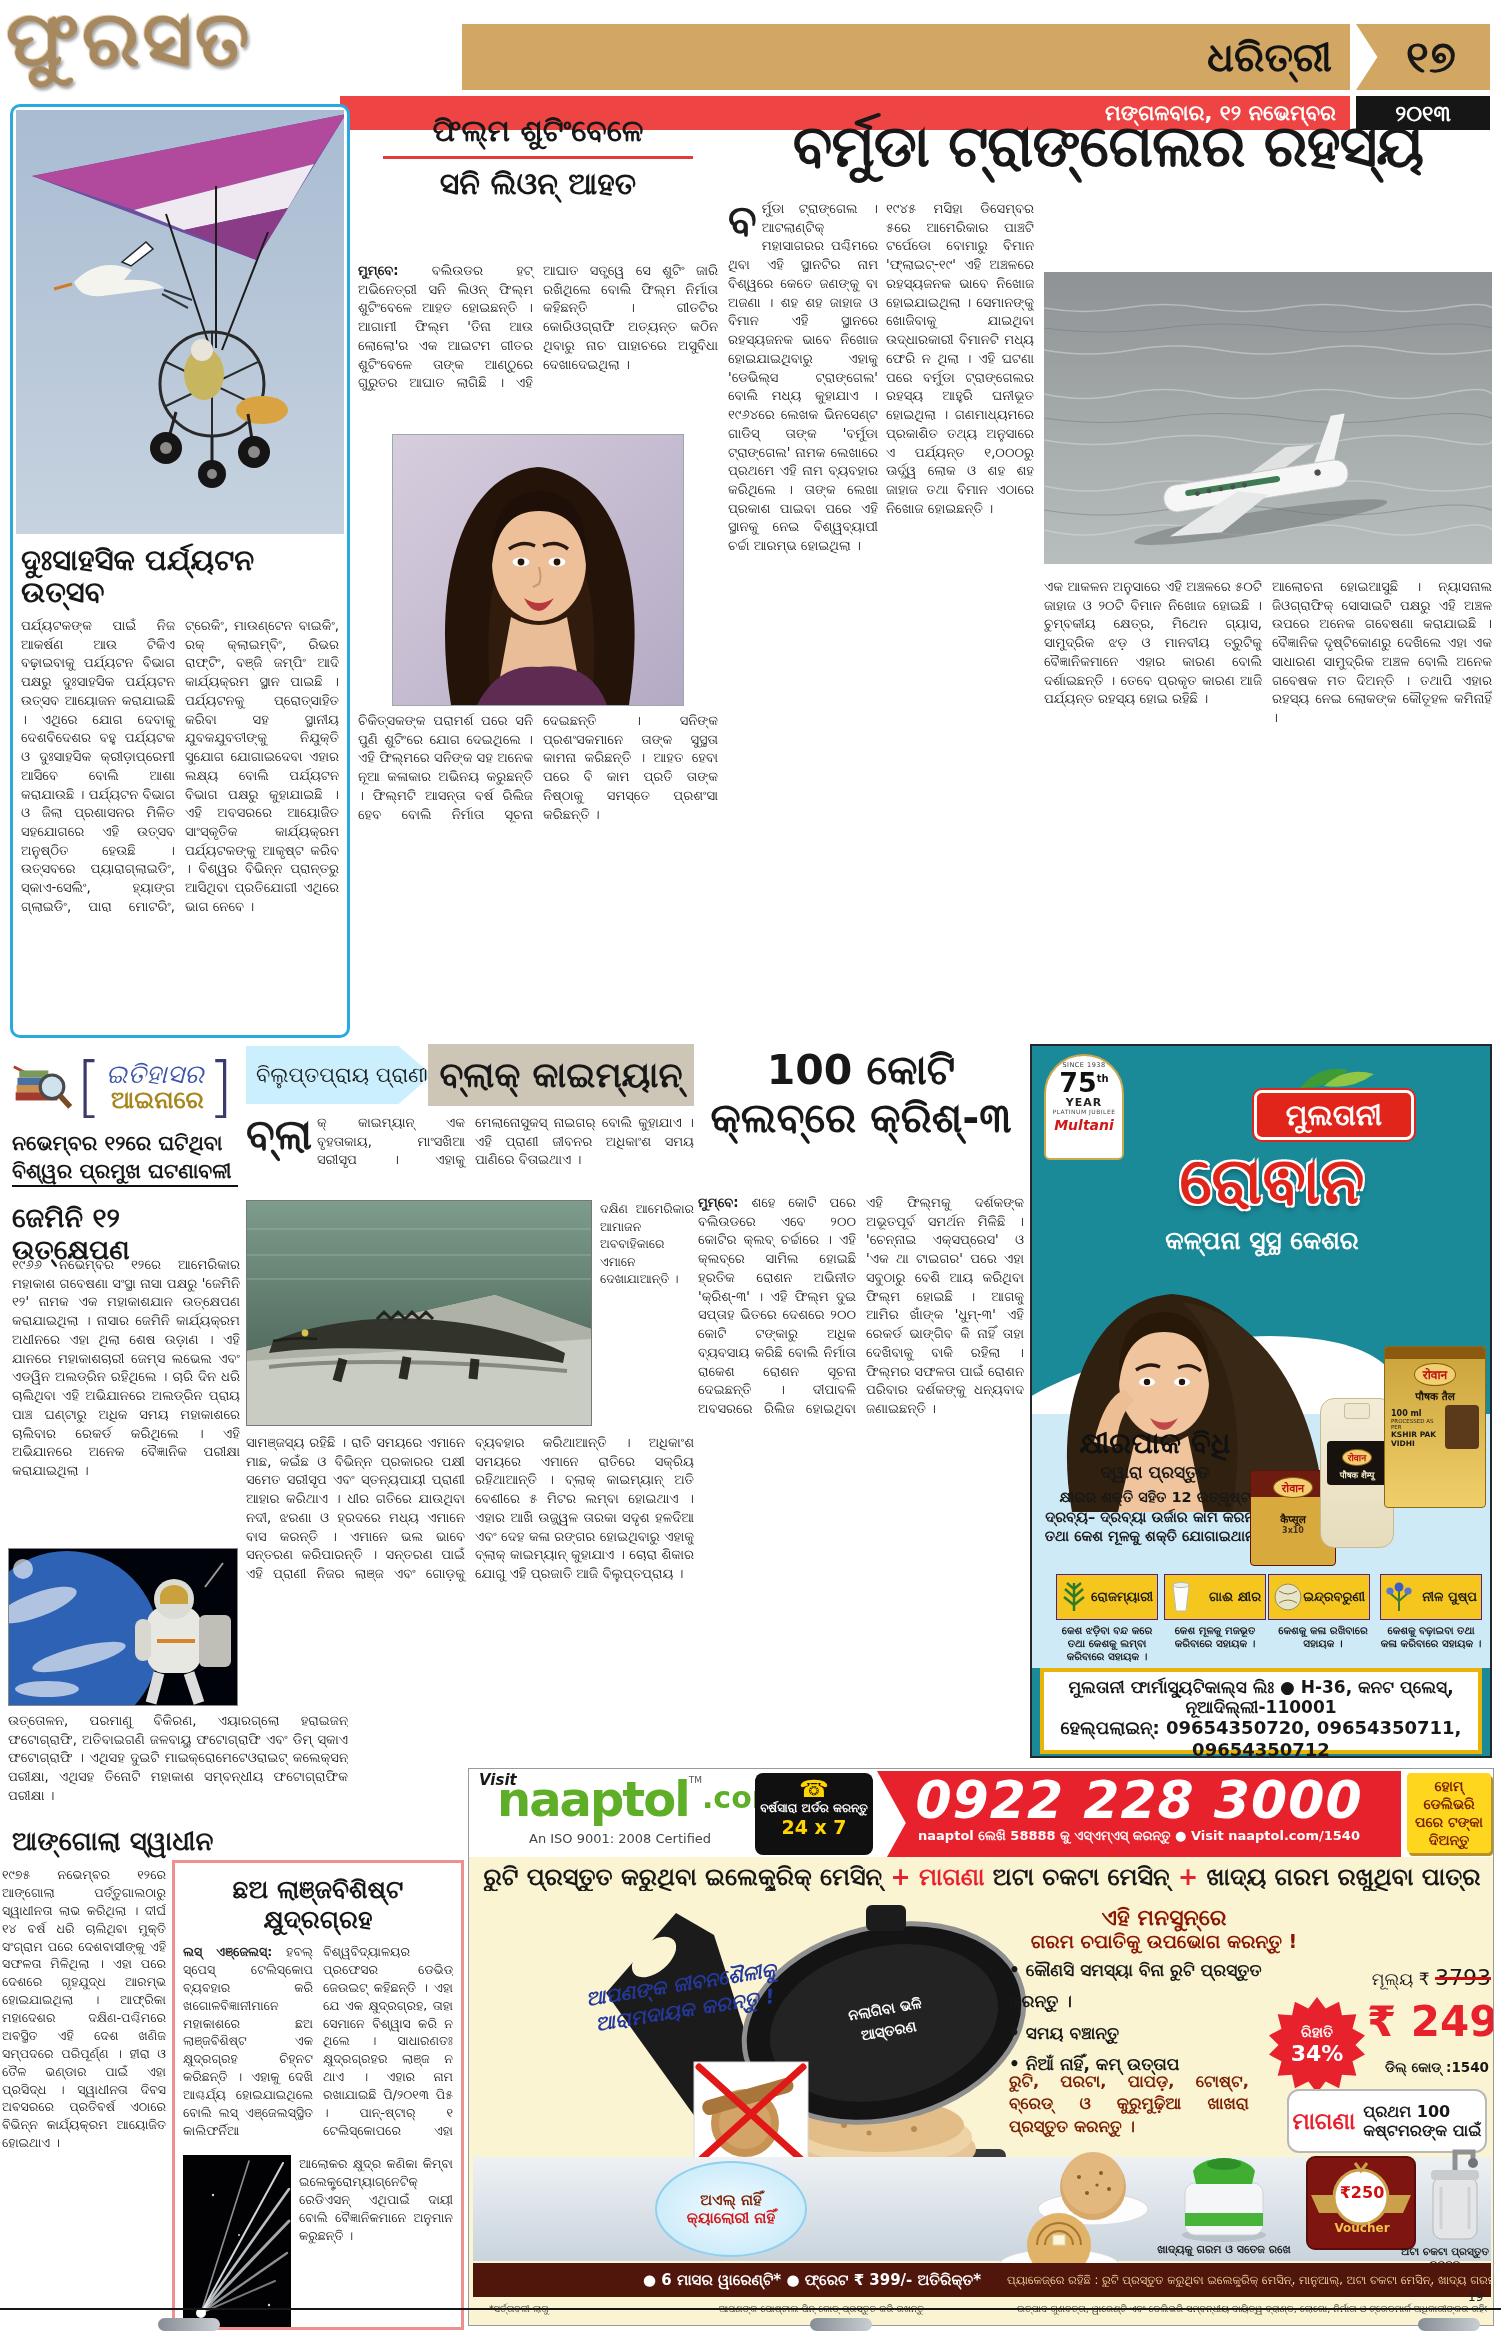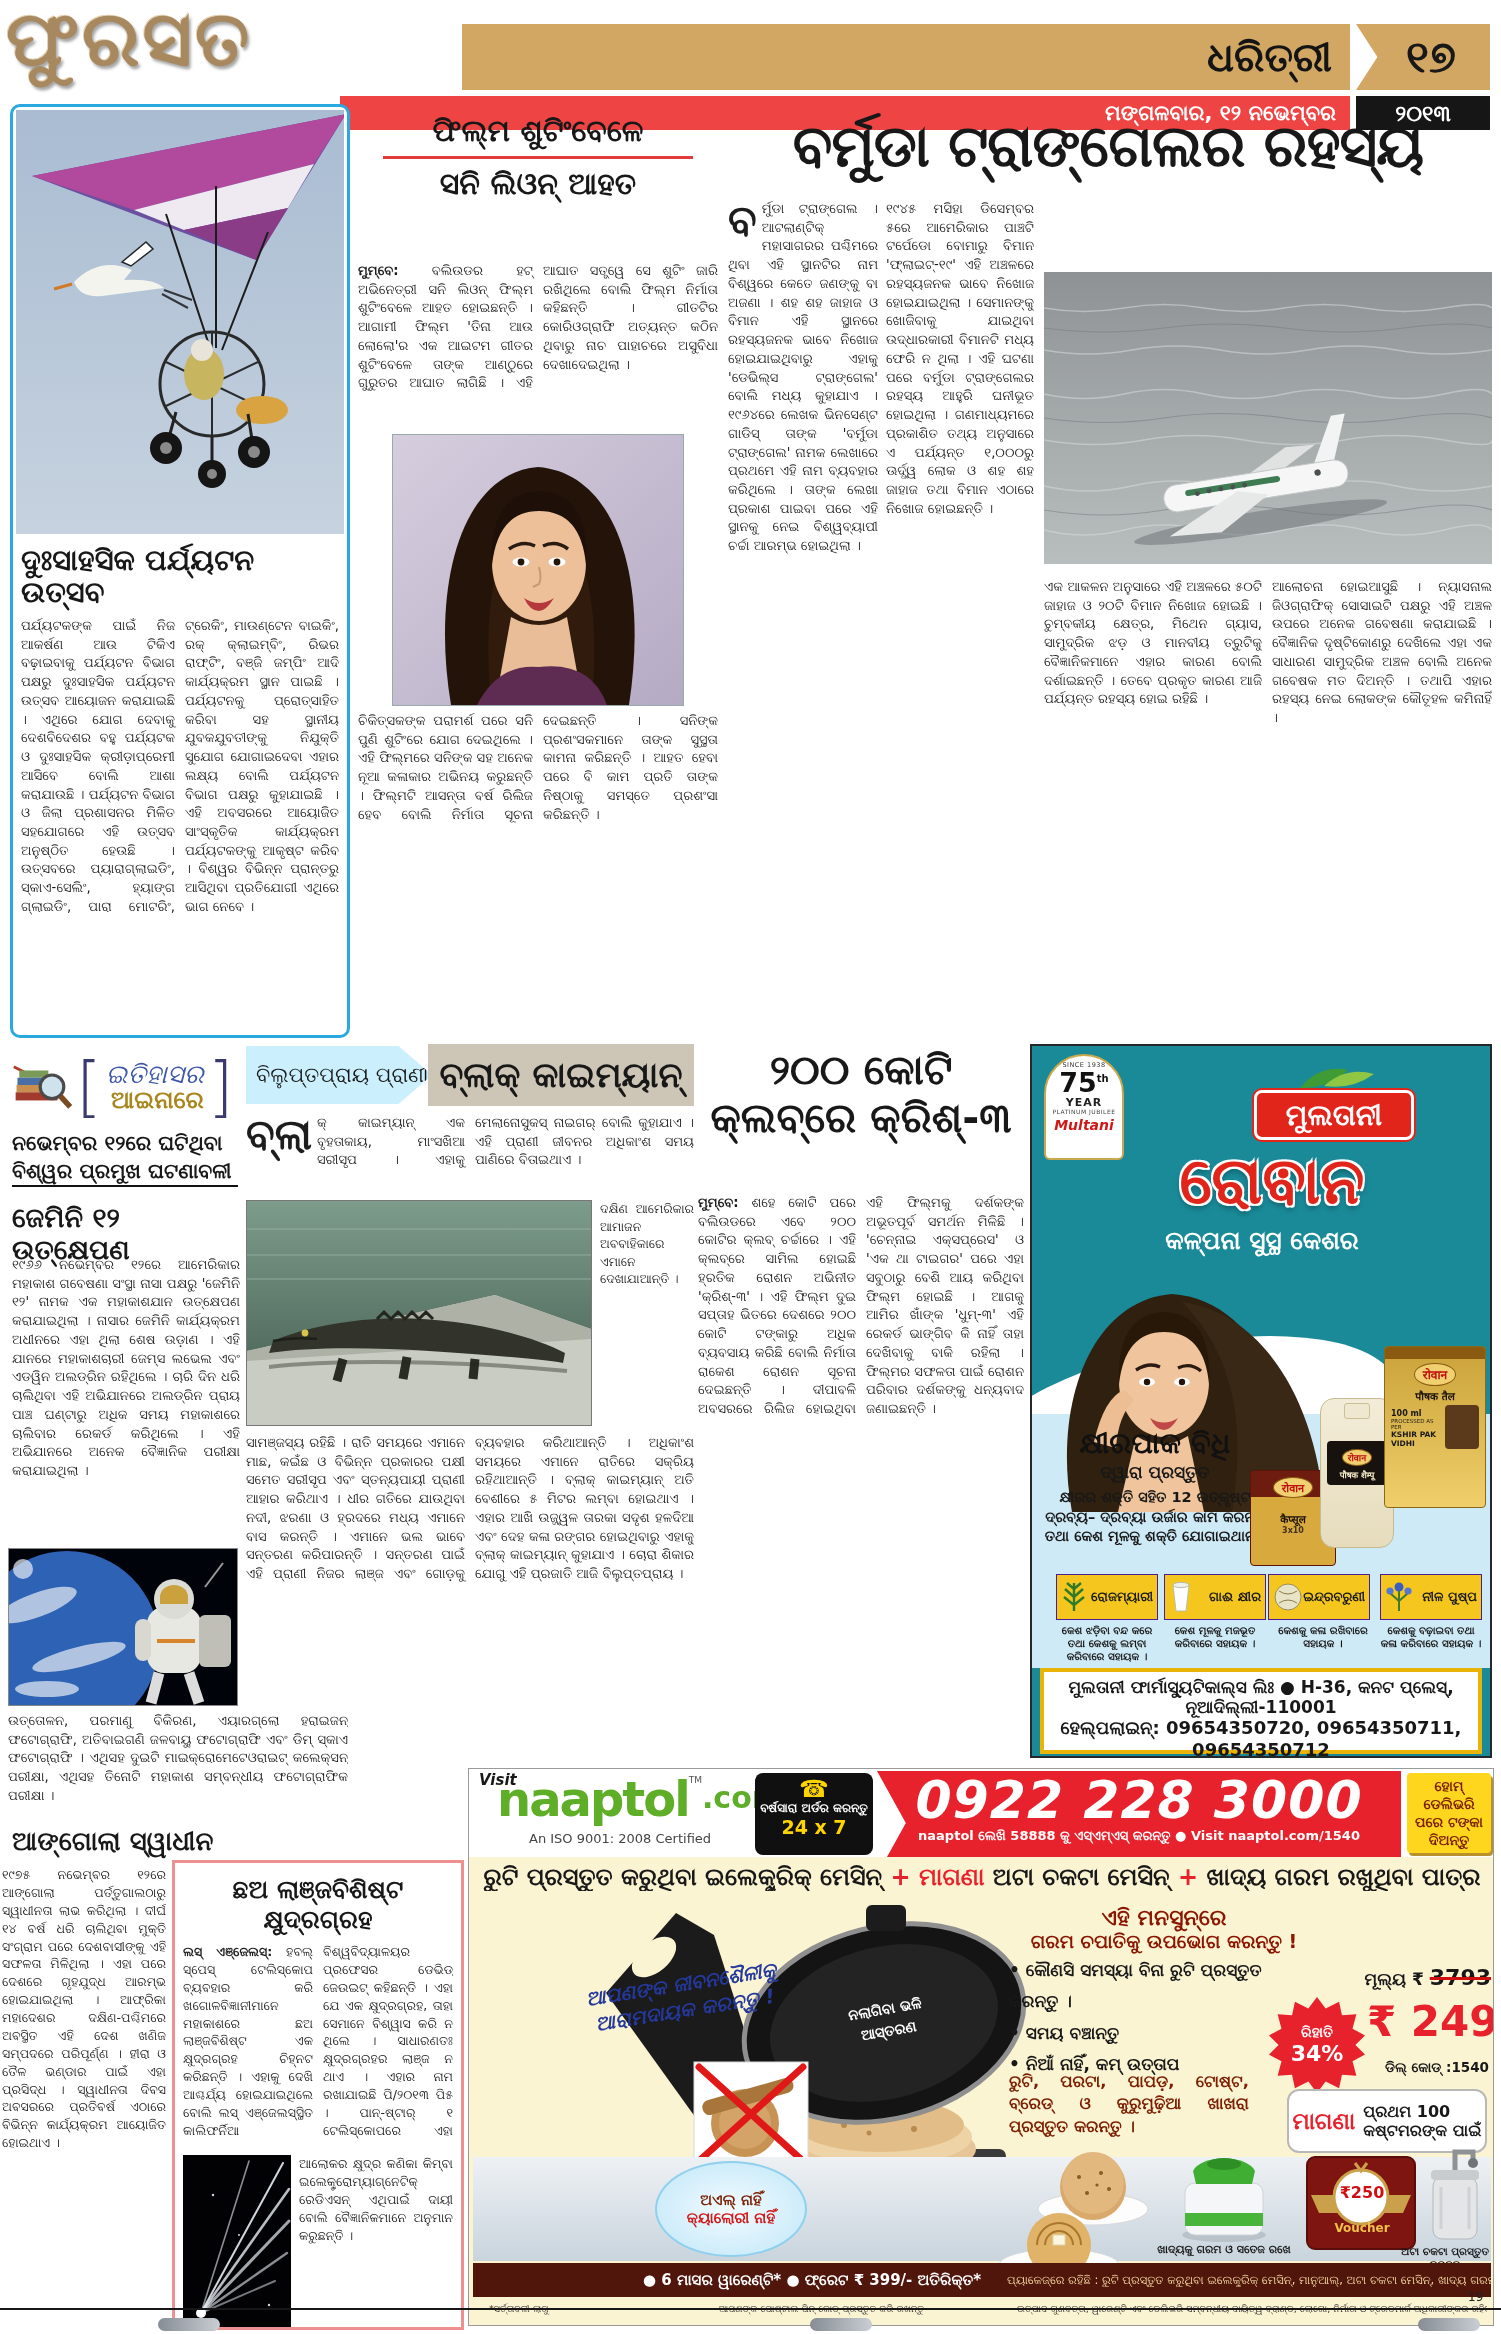--- a/index.html
+++ b/index.html
@@ -116,21 +116,21 @@
 .np-head{left:8px;top:94px;width:1010px;text-align:center;font-size:24px;font-weight:bold;white-space:nowrap;overflow:hidden}
 .np-head .red{color:#e8222d}
 .np-mon{left:540px;top:136px;width:310px;text-align:center;color:#8a1500;font-weight:bold}
 .np-mon1{font-size:22px}
 .np-mon2{font-size:19px}
 .np-script{left:104px;top:202px;width:220px;transform:rotate(-9deg);text-align:center;color:#24399b;font-size:20px;font-weight:bold;font-style:italic;line-height:1.3}
 .np-dev{left:115px;top:128px;width:445px;height:360px}
 .np-nonstick{left:348px;top:230px;width:140px;text-align:center;color:#fff;font-size:14.5px;font-weight:bold;transform:rotate(-10deg);line-height:1.5}
 .np-cross{left:224px;top:292px;width:116px;height:106px}
 .np-bullets{left:540px;top:186px;width:300px;font-size:17px;font-weight:bold;line-height:1.85}
-.np-price1{left:856px;top:196px;width:166px;font-size:17px;font-weight:bold;text-align:right}
+.np-price1{left:856px;top:196px;width:166px;font-size:17px;font-weight:normal;text-align:right}
 .np-old{font-size:22px;text-decoration:line-through;text-decoration-color:#d01010;text-decoration-thickness:3px}
 .np-burst{left:800px;top:228px;width:96px;height:96px;background:#e8222d;color:#fff;display:flex;flex-direction:column;align-items:center;justify-content:center;clip-path:polygon(50% 0%,59% 12%,73% 5%,76% 19%,91% 18%,87% 33%,100% 40%,90% 50%,100% 60%,87% 67%,91% 82%,76% 81%,73% 95%,59% 88%,50% 100%,41% 88%,27% 95%,24% 81%,9% 82%,13% 67%,0% 60%,10% 50%,0% 40%,13% 33%,9% 18%,24% 19%,27% 5%,41% 12%)}
 .np-burst .d1{font-size:14px;font-weight:bold}
 .np-burst .d2{font-size:22px;font-weight:800}
 .np-2499{left:898px;top:228px;width:126px;font-size:42px;font-weight:800;color:#e8222d;white-space:nowrap}
 .np-deal{left:880px;top:290px;width:140px;font-size:13.5px;font-weight:bold;text-align:right}
 .np-foods{left:540px;top:302px;width:240px;font-size:16.5px;font-weight:bold;color:#7b1f00;text-align:justify;line-height:1.35}
 .np-free{left:818px;top:320px;width:200px;height:64px;background:#fff;border:2px solid #b8b8b8;border-radius:12px;display:flex;align-items:center;justify-content:center;gap:8px}
 .np-freeword{color:#e8222d;font-size:23px;font-weight:800}
 .np-freedet{font-size:16px;font-weight:bold;line-height:1.2}
@@ -387,21 +387,21 @@
         <circle cx="58" cy="132" r="3.4" fill="#d8c44a"></circle>
         <path d="M96,158 l-6,22 M160,156 l-4,22 M228,158 l-2,20" stroke="#2a2c24" stroke-width="9"></path>
         <path d="M22,166 C90,158 220,160 320,170" stroke="#23251f" stroke-width="4" opacity=".4" fill="none"></path>
       </g>
     </svg>
   </div>
   <div class="abs bodytxt c-side">ଦକ୍ଷିଣ ଆମେରିକାର ଆମାଜନ ଅବବାହିକାରେ ଏମାନେ ଦେଖାଯାଆନ୍ତି ।</div>
   <div class="abs bodytxt c2 c-body">ସାମଞ୍ଜସ୍ୟ ରହିଛି । ରାତି ସମୟରେ ଏମାନେ ମାଛ, କଇଁଛ ଓ ବିଭିନ୍ନ ପ୍ରକାରର ପକ୍ଷୀ ସମେତ ସରୀସୃପ ଏବଂ ସ୍ତନ୍ୟପାୟୀ ପ୍ରାଣୀ ଆହାର କରିଥାଏ । ଧୀର ଗତିରେ ଯାଉଥିବା ନଦୀ, ଝରଣା ଓ ହ୍ରଦରେ ମଧ୍ୟ ଏମାନେ ବାସ କରନ୍ତି । ଏମାନେ ଭଲ ଭାବେ ସନ୍ତରଣ କରିପାରନ୍ତି । ସନ୍ତରଣ ପାଇଁ ଏହି ପ୍ରାଣୀ ନିଜର ଲାଞ୍ଜ ଏବଂ ଗୋଡ଼କୁ ବ୍ୟବହାର କରିଥାଆନ୍ତି । ଅଧିକାଂଶ ସମୟରେ ଏମାନେ ରାତିରେ ସକ୍ରିୟ ରହିଥାଆନ୍ତି । ବ୍ଲାକ୍ କାଇମ୍ୟାନ୍ ଅତି ବେଶୀରେ ୫ ମିଟର ଲମ୍ବା ହୋଇଥାଏ । ଏହାର ଆଖି ଉଜ୍ଜ୍ୱଳ ତାରକା ସଦୃଶ ହଳଦିଆ ଏବଂ ଦେହ କଳା ରଙ୍ଗର ହୋଇଥିବାରୁ ଏହାକୁ ବ୍ଲାକ୍ କାଇମ୍ୟାନ୍ କୁହାଯାଏ । ଚୋରା ଶିକାର ଯୋଗୁ ଏହି ପ୍ରଜାତି ଆଜି ବିଲୁପ୍ତପ୍ରାୟ ।</div>
 
   <div class="abs k-h">
-    <div>୨୦୦ କୋଟି</div>
+    <div>100 କୋଟି</div>
     <div>କ୍ଲବ୍‌ରେ କ୍ରିଶ୍-୩</div>
   </div>
   <div class="abs bodytxt c2 k-b"><b class="dl">ମୁମ୍ବେ:</b> <span>ଶହେ କୋଟି ପରେ ବଲିଉଡରେ ଏବେ ୨୦୦ କୋଟିର କ୍ଲବ୍ ଚର୍ଚ୍ଚାରେ । ଏହି କ୍ଲବ୍‌ରେ ସାମିଲ ହୋଇଛି ହ୍ରତିକ ରୋଶନ ଅଭିନୀତ 'କ୍ରିଶ୍-୩' । ଏହି ଫିଲ୍ମ ଦୁଇ ସପ୍ତାହ ଭିତରେ ଦେଶରେ ୨୦୦ କୋଟି ଟଙ୍କାରୁ ଅଧିକ ବ୍ୟବସାୟ କରିଛି ବୋଲି ନିର୍ମାତା ରାକେଶ ରୋଶନ ସୂଚନା ଦେଇଛନ୍ତି । ଦୀପାବଳି ଅବସରରେ ରିଲିଜ ହୋଇଥିବା ଏହି ଫିଲ୍ମକୁ ଦର୍ଶକଙ୍କ ଅଭୂତପୂର୍ବ ସମର୍ଥନ ମିଳିଛି । 'ଚେନ୍ନାଇ ଏକ୍ସପ୍ରେସ' ଓ 'ଏକ ଥା ଟାଇଗର' ପରେ ଏହା ସବୁଠାରୁ ବେଶି ଆୟ କରିଥିବା ଫିଲ୍ମ ହୋଇଛି । ଆଗକୁ ଆମିର ଖାଁଙ୍କ 'ଧୁମ୍-୩' ଏହି ରେକର୍ଡ ଭାଙ୍ଗିବ କି ନାହିଁ ତାହା ଦେଖିବାକୁ ବାକି ରହିଲା । ଫିଲ୍ମର ସଫଳତା ପାଇଁ ରୋଶନ ପରିବାର ଦର୍ଶକଙ୍କୁ ଧନ୍ୟବାଦ ଜଣାଇଛନ୍ତି ।</span></div>
 
   <div class="abs mult">
     <div class="abs mu-badge">
       <div class="mu-since">SINCE 1938</div>
       <div class="mu-75"><span>75</span><sup>th</sup></div>
       <div class="mu-year">YEAR</div>
       <div class="mu-jub">PLATINUM JUBILEE</div>

